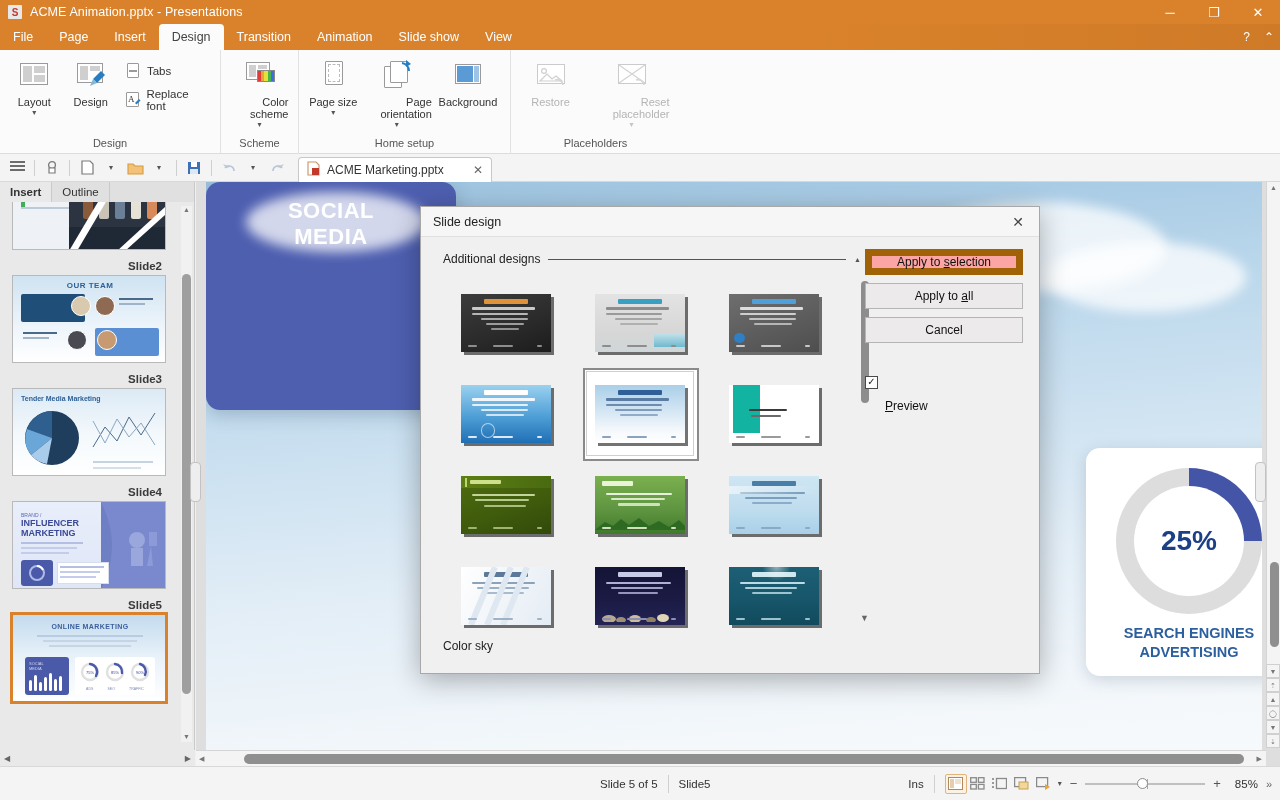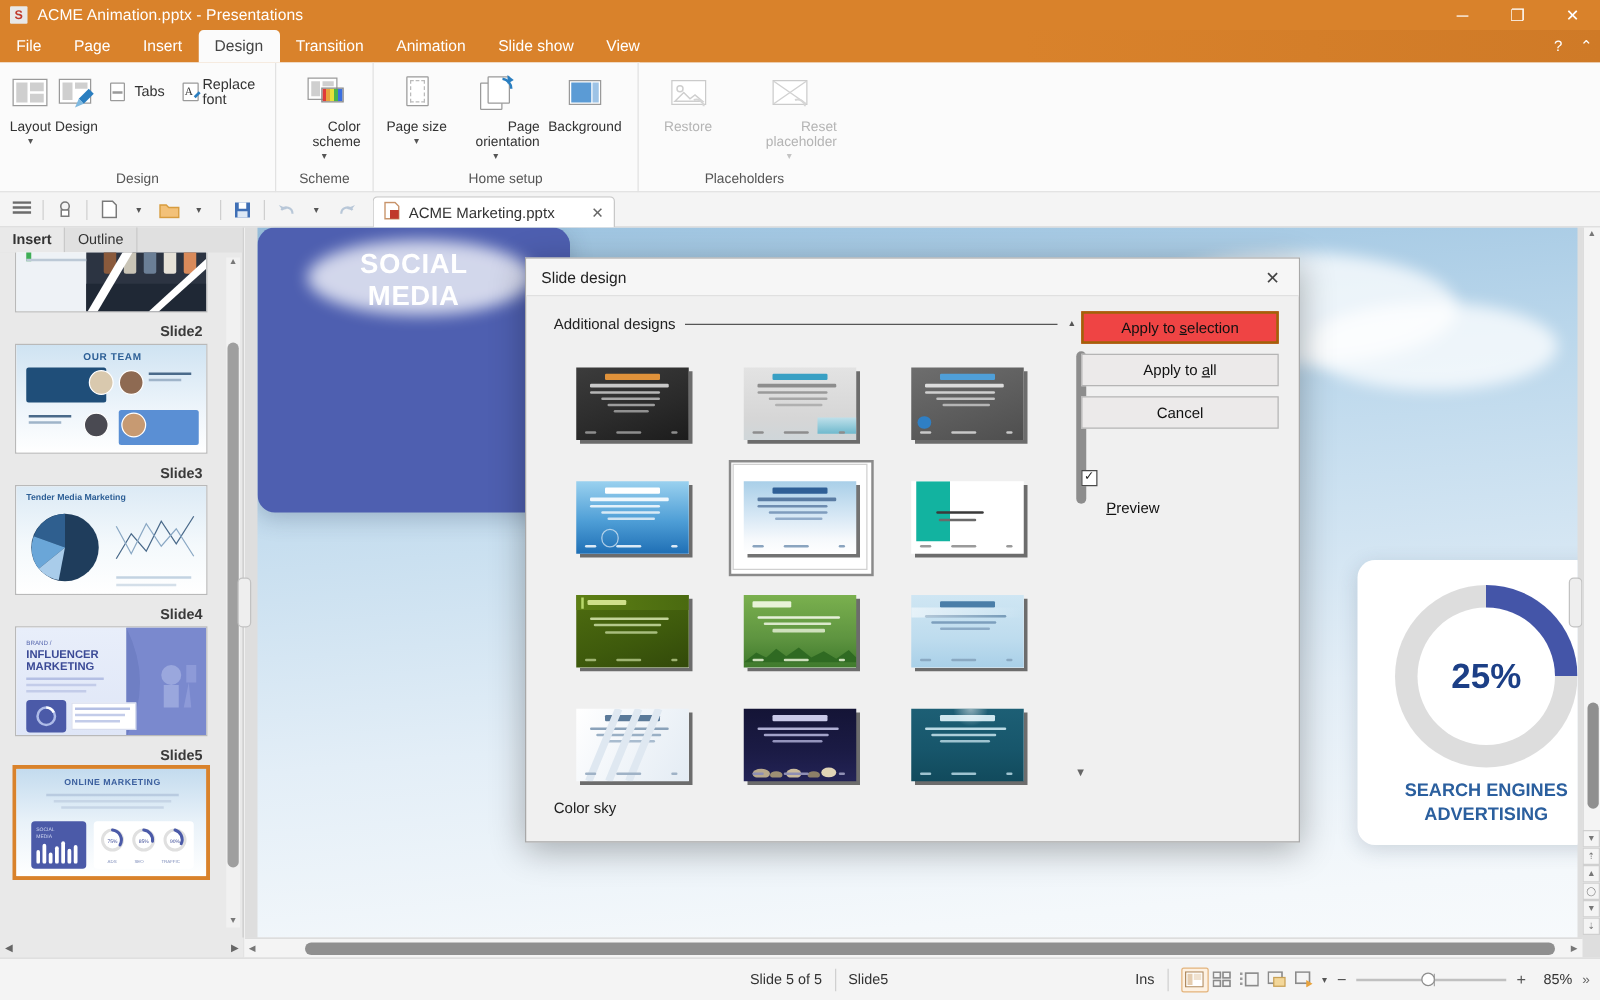--- a/index.html
+++ b/index.html
@@ -70,21 +70,21 @@
   }
   .rbtn .cap { font-size:11px; color:#333; text-align:right; line-height:12px; margin-top:4px; }
   .rbtn.dis .cap { color:#b4b4b4; }
   .rico { width:34px; height:34px; position:relative; }
   .rbtn-sm {
     display:flex; align-items:center; gap:5px; padding:3px 5px; cursor:default;
     border-radius:3px;
   }
   .rbtn-sm .cap2 { font-size:11.5px; color:#333; }
   .rico-sm { width:18px; height:18px; position:relative; }
-  .stackcol { display:flex; padding-top:4px; gap:2px; }
+  .stackcol { display:flex; flex-direction:column; padding-top:4px; gap:2px; }
 
   
   .fr { position:absolute; border:1.4px solid #9a9a9a; background:#fff; }
   .fill { position:absolute; background:#cfcfcf; }
   .pg { position:absolute; border:1.4px solid #9a9a9a; background:#fff; border-radius:1px; }
 
   
   #quickbar {
     position:absolute; left:0; top:154px; width:1280px; height:28px;
     background:#f4f4f4; border-bottom:1px solid #d8d8d8;
@@ -288,21 +288,21 @@
   }
   #dlg-vthumb { position:absolute; left:4px; top:8px; width:8px; height:122px;
                 background:#8d8d8d; border-radius:5px; }
   #dlg-vdown { position:absolute; left:3px; bottom:2px; font-size:9px; color:#666; }
   #dlg-buttons { position:absolute; right:16px; top:42px; width:158px; }
   .dbtn {
     width:158px; height:26px; background:#eceaea; border:1px solid #b5b5b5;
     font-size:12px; color:#111; display:flex; align-items:center; justify-content:center;
     margin-bottom:8px;
   }
-  .dbtn.primary { border:2px solid #a16207; background:#ef4444; }
+  .dbtn.primary { border:7px solid #a16207; background:#fca5a5; }
   #preview-row { display:flex; align-items:center; gap:7px; margin-top:2px; }
   #preview-box {
     width:13px; height:13px; border:1.3px solid #4a4a4a; background:#fff;
     display:flex; align-items:center; justify-content:center;
     font-size:10px; color:#222; line-height:1;
   }
   #preview-lbl { font-size:12px; color:#111;margin-top:48px; }
   #preview-lbl u { text-decoration:underline; }
   #dlg-name {
     position:absolute; left:22px; bottom:20px; font-size:12px; color:#222;

